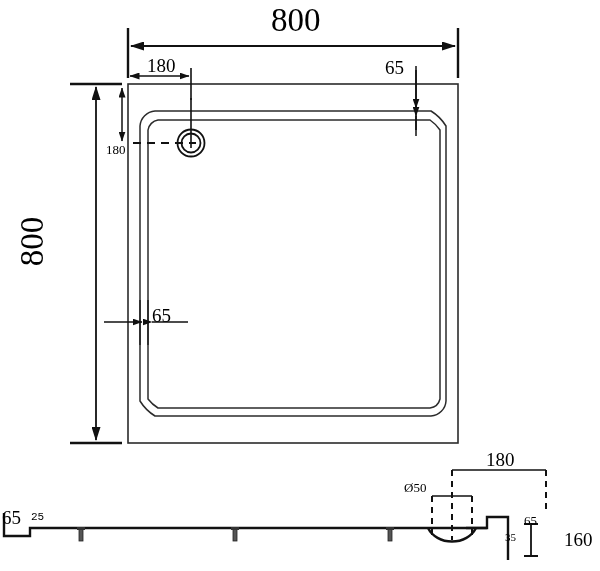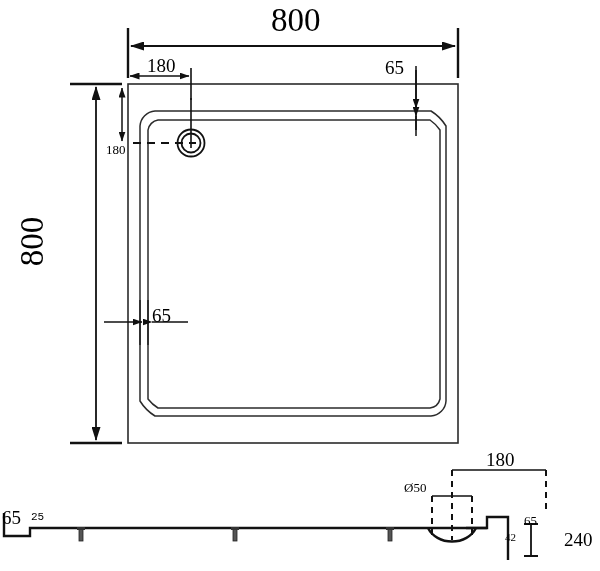--- a/index.html
+++ b/index.html
@@ -120,17 +120,17 @@
 <div class="lbl med" style="left:152px;top:306px;">65</div>
 
 <div class="lbl med" style="left:486px;top:450px;">180</div>
 
 <div class="lbl sml" style="left:404px;top:481px;">Ø50</div>
 
 <div class="lbl med" style="left:2px;top:508px;">65</div>
 
 <div class="lbl xsml" style="left:31px;top:512px;font-family:Liberation Mono, monospace;">25</div>
 
-<div class="lbl xsml" style="left:505px;top:532px;">42</div>
+<div class="lbl xsml" style="left:505px;top:532px;">35</div>
 
 <div class="lbl sml" style="left:524px;top:514px;">65</div>
 
-<div class="lbl med" style="left:564px;top:530px;">240</div>
+<div class="lbl med" style="left:564px;top:530px;">160</div>
 
 </body></html>

